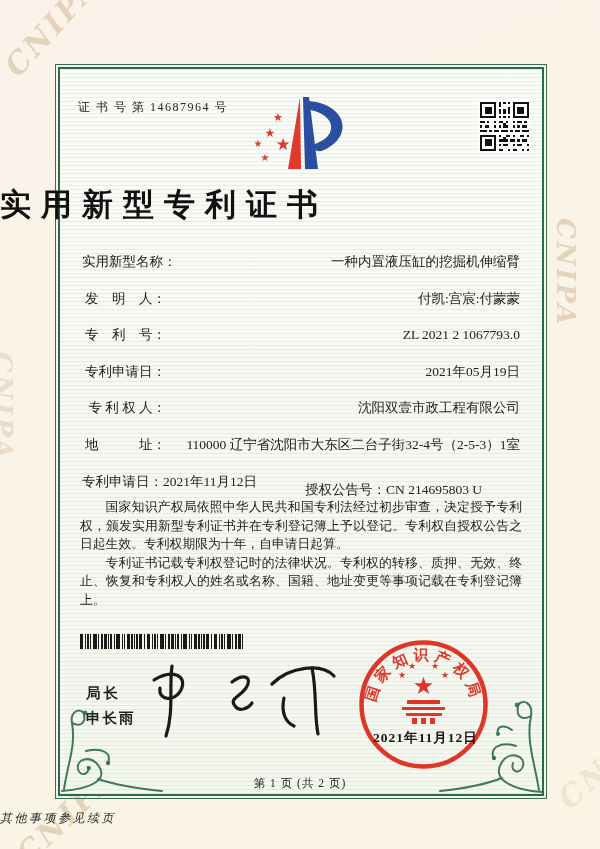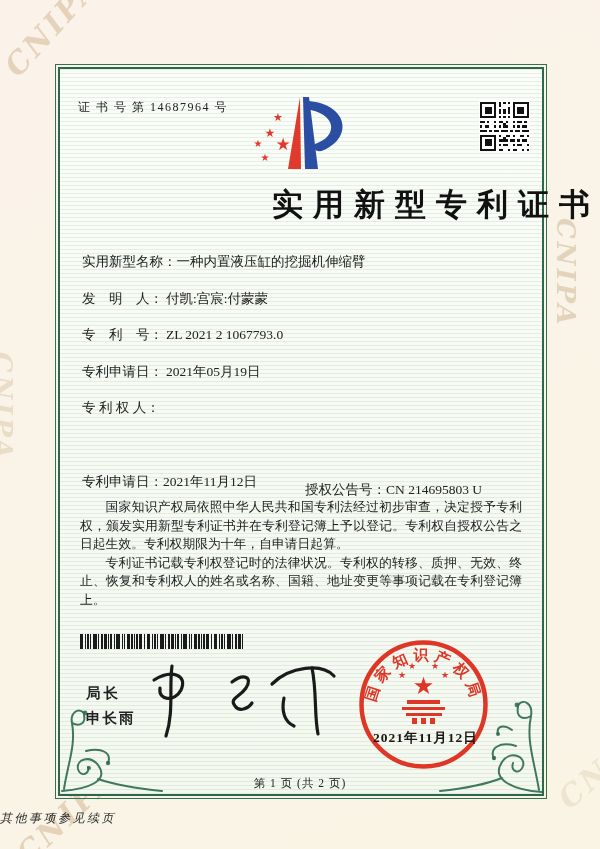--- a/index.html
+++ b/index.html
@@ -28,25 +28,25 @@
       repeating-linear-gradient(to bottom,
         rgba(141,183,155,.20) 0px, rgba(141,183,155,.20) 1px,
         rgba(255,255,255,0) 1px, rgba(255,255,255,0) 4px),
       linear-gradient(#fbfdf8,#f4f8ef);
   }
   .abs{position:absolute;}
   .cert-no{left:78px; top:99px; font-size:12px; letter-spacing:1.5px;}
   .qr{left:479px; top:101px; width:49px; height:49px; background:#fff; padding:1px;}
   .logo{left:243px; top:92px; width:120px; height:86px;}
   .title{
-    left:0; top:184px; width:100%; text-align:right;
+    left:0; top:184px; width:100%; text-align:left;
     font-size:31px; font-weight:bold; letter-spacing:10px; color:#111;
   }
   .fields{left:82px; top:251px; width:438px; font-size:13.5px; line-height:21px;}
-  .frow{display:flex; margin-bottom:15.5px;}
+  .frow{display:flex; margin-bottom:15.5px;text-align:right;}
   .flabel{flex:0 0 84px; white-space:nowrap;}
   .fvalue{flex:1;font-family:Liberation Serif, serif;}
   .grant{left:82px; top:473px; width:440px; font-size:13.5px;}
   .grant .g2{position:absolute; left:223px; top:8px; white-space:nowrap;}
   .paras{left:80px; top:498px; width:442px; font-size:12.8px; line-height:18.5px;
          text-align:justify; color:#1d1d1d;}
   .paras p{margin:0; text-indent:2em;}
   .barcode{left:80px; top:634px; width:164px; height:15px;}
   .director-title{left:86px; top:684px; font-size:14.5px; font-weight:600; letter-spacing:3px;}
   .director-name{left:86px; top:709px; font-size:14.5px; font-weight:600; letter-spacing:2px;font-family:Liberation Serif, serif;}
@@ -163,20 +163,25 @@
     <div class="frow">
       <span class="flabel">专　利　号：</span>
       <span class="fvalue">ZL 2021 2 1067793.0</span>
     </div>
     <div class="frow">
       <span class="flabel">专利申请日：</span>
       <span class="fvalue">2021年05月19日</span>
     </div>
     <div class="frow">
       <span class="flabel">专 利 权 人：</span>
+      <span class="fvalue">沈阳双壹市政工程有限公司</span>
+    </div>
+    <div class="frow" style="margin-bottom:0">
+      <span class="flabel">地　　　址：</span>
+      <span class="fvalue">110000 辽宁省沈阳市大东区二台子街32-4号（2-5-3）1室</span>
     </div>
   </div>
 
   <div class="abs grant">
     <span><span>专利申请日：</span><span>2021年11月12日</span></span>
     <span class="g2"><span>授权公告号：</span><span>CN 214695803 U</span></span>
   </div>
 
   <div class="abs paras">
     <p>国家知识产权局依照中华人民共和国专利法经过初步审查，决定授予专利权，颁发实用新型专利证书并在专利登记簿上予以登记。专利权自授权公告之日起生效。专利权期限为十年，自申请日起算。</p>

